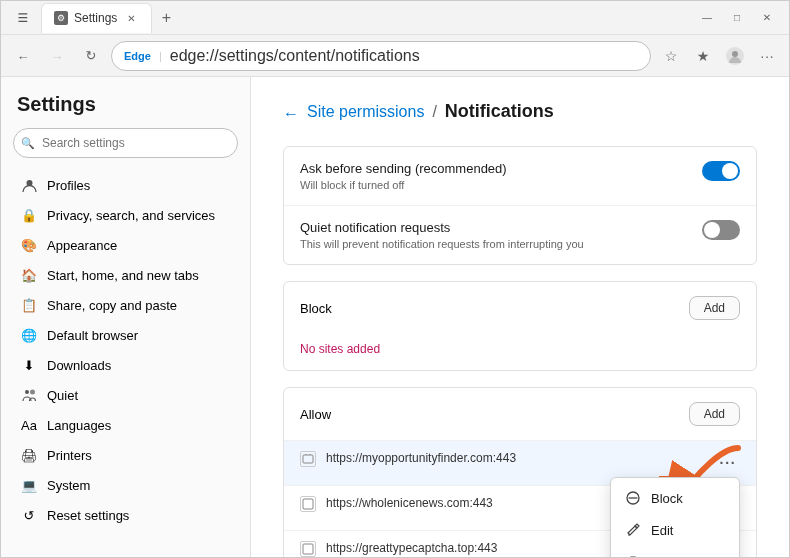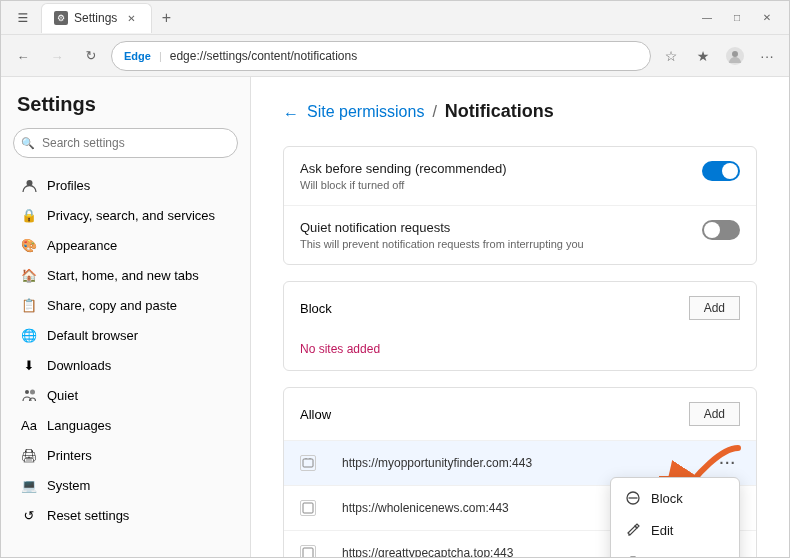--- a/index.html
+++ b/index.html
@@ -17,21 +17,21 @@
     .tab-close { width: 16px; height: 16px; display: flex; align-items: center; justify-content: center; border-radius: 3px; cursor: pointer; color: #666; font-size: 10px; }
     .new-tab-btn { width: 24px; height: 24px; display: flex; align-items: center; justify-content: center; border-radius: 4px; cursor: pointer; color: #666; font-size: 16px; }
     .window-controls { display: flex; gap: 2px; }
     .win-btn { width: 28px; height: 20px; display: flex; align-items: center; justify-content: center; font-size: 10px; color: #666; cursor: pointer; }
 
     
     .nav-bar { height: 42px; background: #f3f3f3; display: flex; align-items: center; padding: 0 8px; gap: 6px; border-bottom: 1px solid #e0e0e0; }
     .nav-btn { width: 28px; height: 28px; display: flex; align-items: center; justify-content: center; border-radius: 4px; cursor: pointer; color: #666; font-size: 13px; border: none; background: none; }
     .nav-btn.disabled { color: #ccc; cursor: default; }
     .address-bar { flex: 1; height: 30px; background: #fff; border: 1px solid #c0c0c0; border-radius: 16px; display: flex; align-items: center; padding: 0 12px; gap: 8px; }
-    .address-text { font-size: 12px; color: #333; flex: 1; }
+    .address-text { font-size: 16px; color: #333; flex: 1; }
     .edge-logo-small { font-size: 11px; color: #0078d4; font-weight: bold; }
     .address-divider { color: #ccc; font-size: 11px; }
     .nav-icons { display: flex; gap: 4px; align-items: center; }
     .nav-icon { width: 28px; height: 28px; display: flex; align-items: center; justify-content: center; border-radius: 4px; cursor: pointer; color: #666; font-size: 14px; }
 
     
     .main-content { display: flex; flex: 1; overflow: hidden; }
 
     
     .sidebar { width: 250px; background: #fafafa; border-right: 1px solid #e0e0e0; overflow-y: auto; padding: 16px 0; flex-shrink: 0; }
@@ -63,24 +63,24 @@
     .toggle { width: 38px; height: 20px; border-radius: 10px; position: relative; cursor: pointer; flex-shrink: 0; }
     .toggle.on { background: #0078d4; }
     .toggle.off { background: #888; }
     .toggle-knob { width: 16px; height: 16px; background: white; border-radius: 50%; position: absolute; top: 2px; transition: left 0.2s; }
     .toggle.on .toggle-knob { left: 20px; }
     .toggle.off .toggle-knob { left: 2px; }
 
     
     .section-header { padding: 14px 16px; display: flex; align-items: center; justify-content: space-between; }
     .section-label { font-size: 13px; font-weight: 500; }
-    .add-btn { padding: 4px 14px; border: 1px solid #c0c0c0; border-radius: 0; background: #fafafa; cursor: pointer; font-size: 12px; color: #333; }
+    .add-btn { padding: 4px 14px; border: 1px solid #c0c0c0; border-radius: 8px; background: #fafafa; cursor: pointer; font-size: 12px; color: #333; }
     .no-sites { padding: 8px 16px 14px; font-size: 12px; color: #be185d; }
 
-    .site-row { padding: 10px 16px; display: flex; align-items: center; gap: 26px; border-top: 1px solid #f0f0f0; position: relative; }
+    .site-row { padding: 10px 16px; display: flex; align-items: flex-start; gap: 10px; border-top: 1px solid #f0f0f0; position: relative; }
     .site-icon { width: 16px; height: 16px; border: 1px solid #ccc; border-radius: 2px; flex-shrink: 0; display: flex; align-items: center; justify-content: center; font-size: 8px; color: #666; }
     .site-url { font-size: 12px; color: #333; flex: 1; }
     .more-btn { width: 24px; height: 24px; display: flex; align-items: center; justify-content: center; border-radius: 4px; cursor: pointer; color: #555; font-size: 14px; font-weight: bold; letter-spacing: 1px; }
 
     
     .context-menu { position: absolute; right: 16px; top: 36px; background: #fff; border: 1px solid #d0d0d0; border-radius: 6px; box-shadow: 0 4px 16px rgba(0,0,0,0.15); z-index: 100; width: 130px; padding: 4px 0; }
     .context-menu-item { display: flex; align-items: center; gap: 10px; padding: 8px 14px; cursor: pointer; font-size: 13px; color: #1a1a1a; }
     .ctx-icon { width: 16px; height: 16px; display: flex; align-items: center; justify-content: center; font-size: 13px; color: #444; }
 
     .allow-card { position: relative; }

